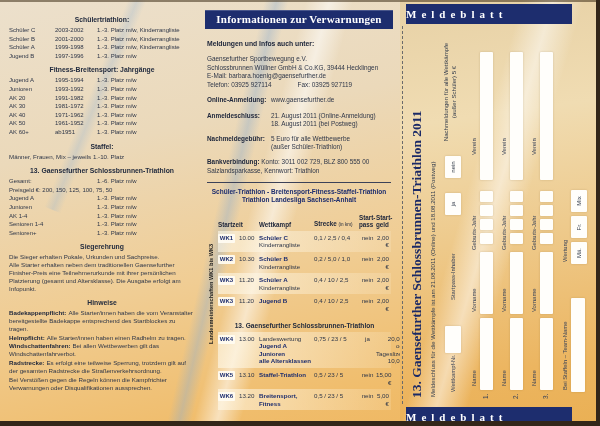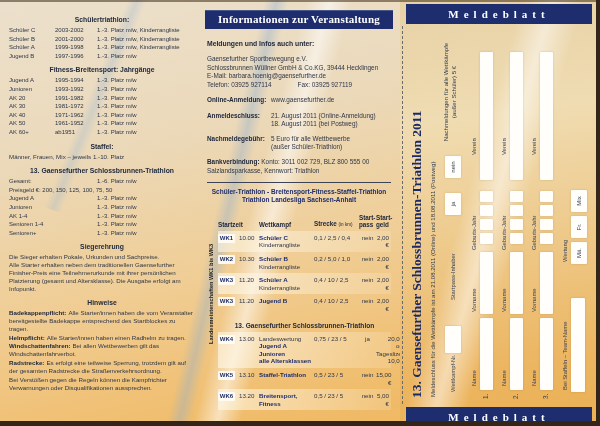--- a/index.html
+++ b/index.html
@@ -60,23 +60,23 @@
   .bb{font-weight:bold;color:#1d2d6e;}
   .pass{text-align:center;}
   .geld{text-align:right;padding-right:2px;}
   .gline{display:block;line-height:7.6px;}
   .midhead{font-weight:bold;color:#222b3e;text-align:center;font-size:6.6px;margin:6px 0 3px;}
 
   .panel.right{left:400px;top:0;width:196px;height:426px;
     background:linear-gradient(172deg,#e7d1a6 0%,#f0dcb2 28%,#eeca8c 55%,#ecb560 85%,#eab054 100%);}
   .rsw{position:absolute;left:60px;top:-40px;width:60px;height:520px;transform:rotate(16deg);
     background:linear-gradient(90deg,transparent,rgba(255,255,255,.5),transparent);}
-  .mbar{position:absolute;left:6px;width:186px;height:20px;background:#1d2d6e;color:#fff;
+  .mbar{position:absolute;left:6px;width:166px;height:20px;background:#1d2d6e;color:#fff;
     font-family:"Liberation Serif",serif;font-weight:bold;font-size:11px;letter-spacing:5px;
-    text-align:center;line-height:20px;}
+    text-align:left;line-height:20px;}
   .mbar.top{top:4px;} .mbar.bottom{top:407px;}
   .cutline{position:absolute;left:2px;top:26px;height:378px;border-left:1px dashed #6b6b6b;}
   .form-rot{position:absolute;left:8px;top:30px;width:370px;height:184px;
     transform-origin:0 0;transform:rotate(-90deg) translateX(-370px);}
   .f-title{position:absolute;left:2px;top:1px;font-family:"Liberation Serif",serif;
     font-weight:bold;font-size:13.5px;color:#1b2a66;white-space:nowrap;}
   .f-sub{position:absolute;left:3px;top:21px;font-size:6.1px;color:#38404f;white-space:nowrap;}
   .f-note{position:absolute;left:252px;top:34px;width:112px;text-align:center;
     font-size:6.1px;line-height:7.6px;color:#38404f;}
   .flabel{position:absolute;font-size:5.9px;color:#3a4358;white-space:nowrap;}
@@ -232,21 +232,21 @@
           <b>Radstrecke:</b><span>Es erfolgt eine teilweise Sperrung, trotzdem gilt auf der gesamten Radstrecke die Straßenverkehrsordnung.</span>
         </p>
           <p class="note">
           <b></b><span>Bei Verstößen gegen die Regeln können die Kampfrichter Verwarnungen oder Disqualifikationen aussprechen.</span>
         </p>
         </div>
     </div>
   </section>
 
   <section class="panel mid">
-    <div class="hbar">Informationen zur Veranstaltung</div>
+    <div class="hbar">Informationen zur Verwarnungen</div>
     <div class="mcontent">
       <p class="lead">Meldungen und Infos auch unter:</p>
       <div class="contact">
         <p>Gaensefurther Sportbewegung e.V.</p>
         <p>Schlossbrunnen Wüllner GmbH &amp; Co.KG, 39444 Hecklingen</p>
         <p>E-Mail: barbara.hoenig@gaensefurther.de</p>
         <p>
           <span>Telefon: 03925 927114</span><span class="faxgap">Fax: 03925 927119</span>
         </p>
       </div>

